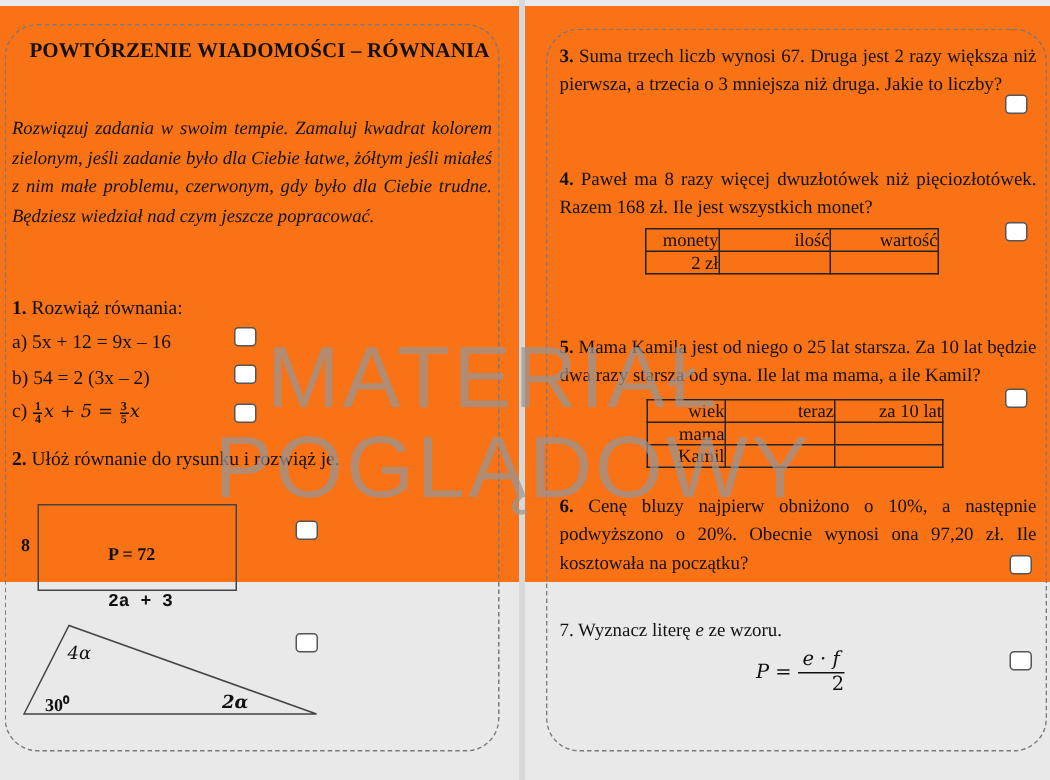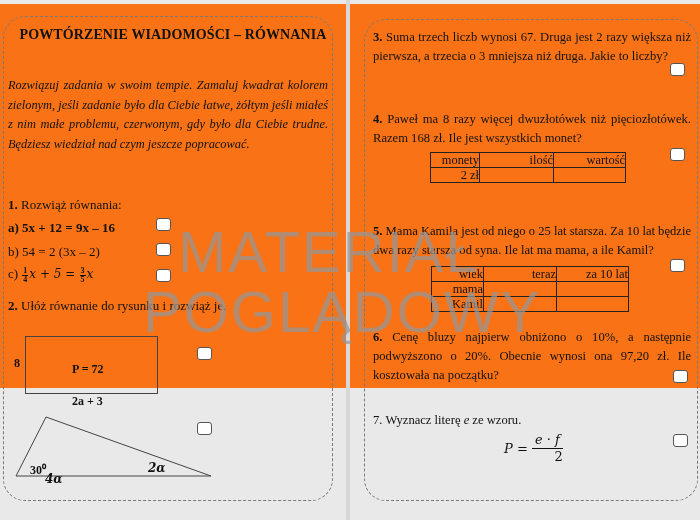--- a/index.html
+++ b/index.html
@@ -68,21 +68,21 @@
 
 <div class="page left">
   <div class="card"></div>
   <div class="title">POWTÓRZENIE WIADOMOŚCI – RÓWNANIA</div>
   <div class="intro">Rozwiązuj zadania w swoim tempie. Zamaluj kwadrat kolorem zielonym, jeśli zadanie było dla Ciebie łatwe, żółtym jeśli miałeś z nim małe problemu, czerwonym, gdy było dla Ciebie trudne. Będziesz wiedział nad czym jeszcze popracować.</div>
 
   <div class="q-head" style="left:8px; top:193px;">
     <b>1.</b>
     <span>Rozwiąż równania:</span>
   </div>
-  <div class="eq" style="top:216px;font-weight:bold;">
+  <div class="eq" style="top:216px;">
     <span>a)</span>
     <span>5x + 12 = 9x – 16</span>
   </div>
   <div class="cb" style="left:156px; top:214px;"></div>
 
   <div class="eq" style="top:240px;">
     <span>b)</span>
     <span>54 = 2 (3x – 2)</span>
   </div>
   <div class="cb" style="left:156px; top:239px;"></div>
@@ -95,27 +95,27 @@
   <div class="cb" style="left:156px; top:265px;"></div>
 
   <div class="q-head" style="left:8px; top:294px;text-align:center;">
     <b>2.</b>
     <span>Ułóż równanie do rysunku i rozwiąż je.</span>
   </div>
 
   <div class="rect-fig"></div>
   <div class="rect-label" style="left:14px; top:352px;">8</div>
   <div class="rect-label" style="left:72px; top:358px;">P = 72</div>
-  <div class="rect-label" style="left:72px; top:390px;">2a + 3</div>
+  <div class="rect-label" style="left:72px; top:390px;font-family:Liberation Mono, monospace;">2a + 3</div>
   <div class="cb" style="left:197px; top:343px;"></div>
 
   <svg style="position:absolute; left:0; top:400px;" width="230" height="80">
     <polygon points="16,72 46,13 211,72" fill="none" stroke="#444" stroke-width="1"></polygon>
   </svg>
-  <div class="rect-label it" style="left:45px; top:424px; font-weight:bold;margin-top:44px;">4α</div>
+  <div class="rect-label it" style="left:45px; top:424px; font-weight:normal;">4α</div>
   <div class="rect-label" style="left:30px; top:457px;">30⁰</div>
   <div class="rect-label it" style="left:148px; top:457px; font-weight:bold;">2α</div>
   <div class="cb" style="left:197px; top:418px;"></div>
 </div>
 
 <div class="page right">
   <div class="card"></div>
 </div>
 
 <div class="para" style="left:373px; top:28px;">

